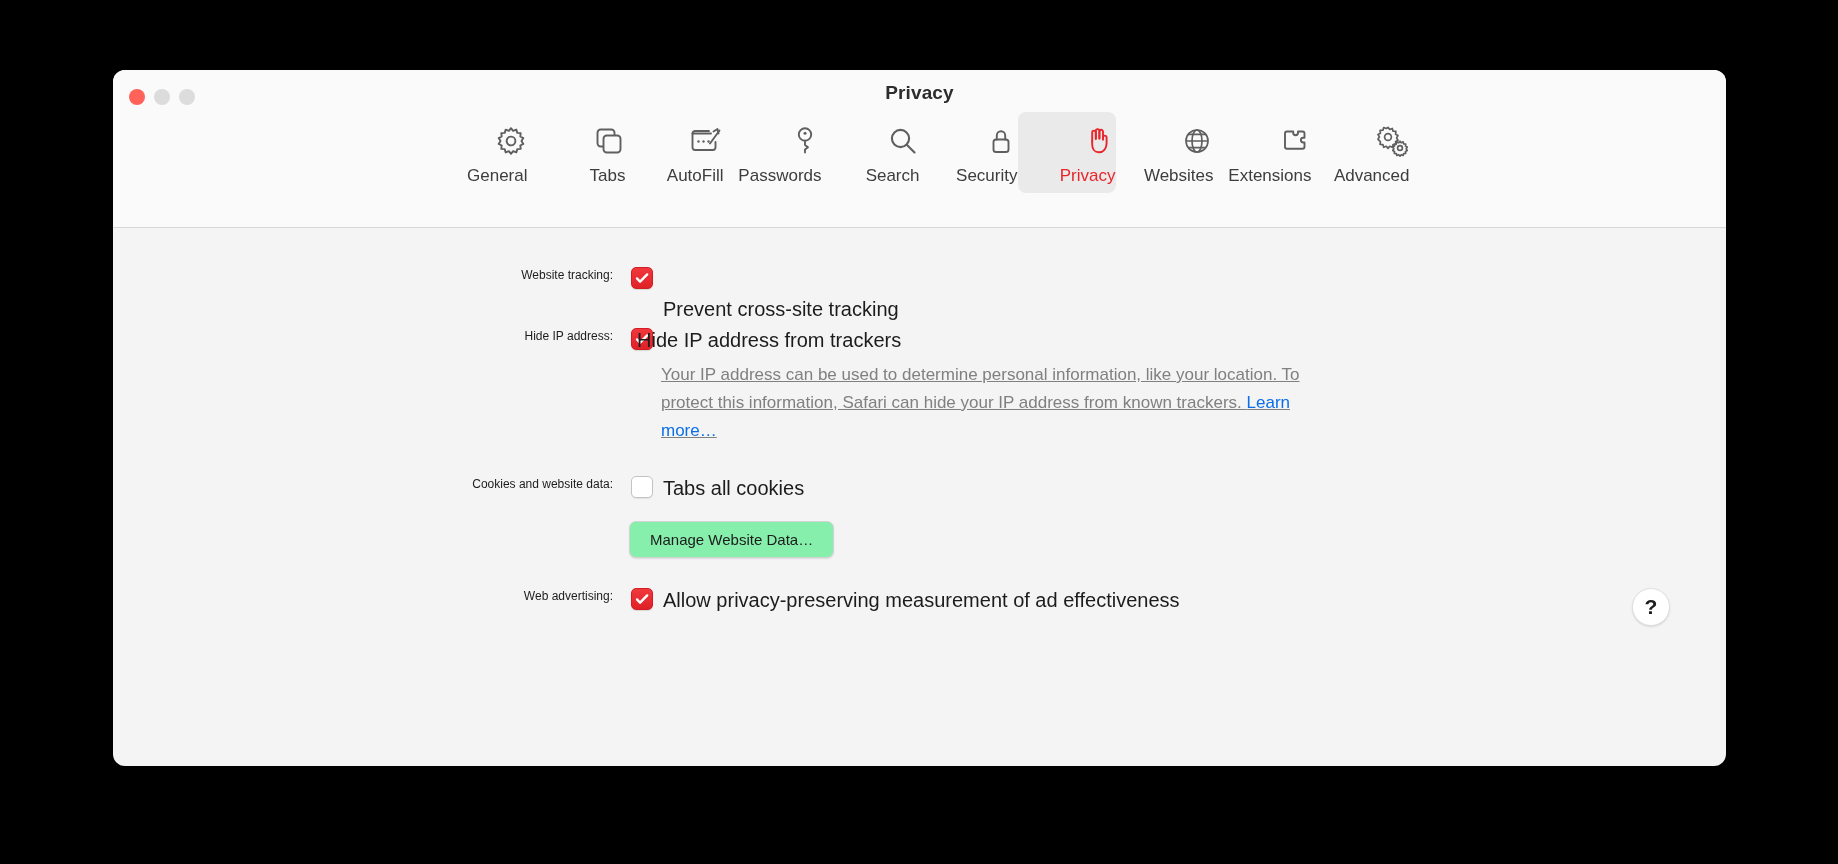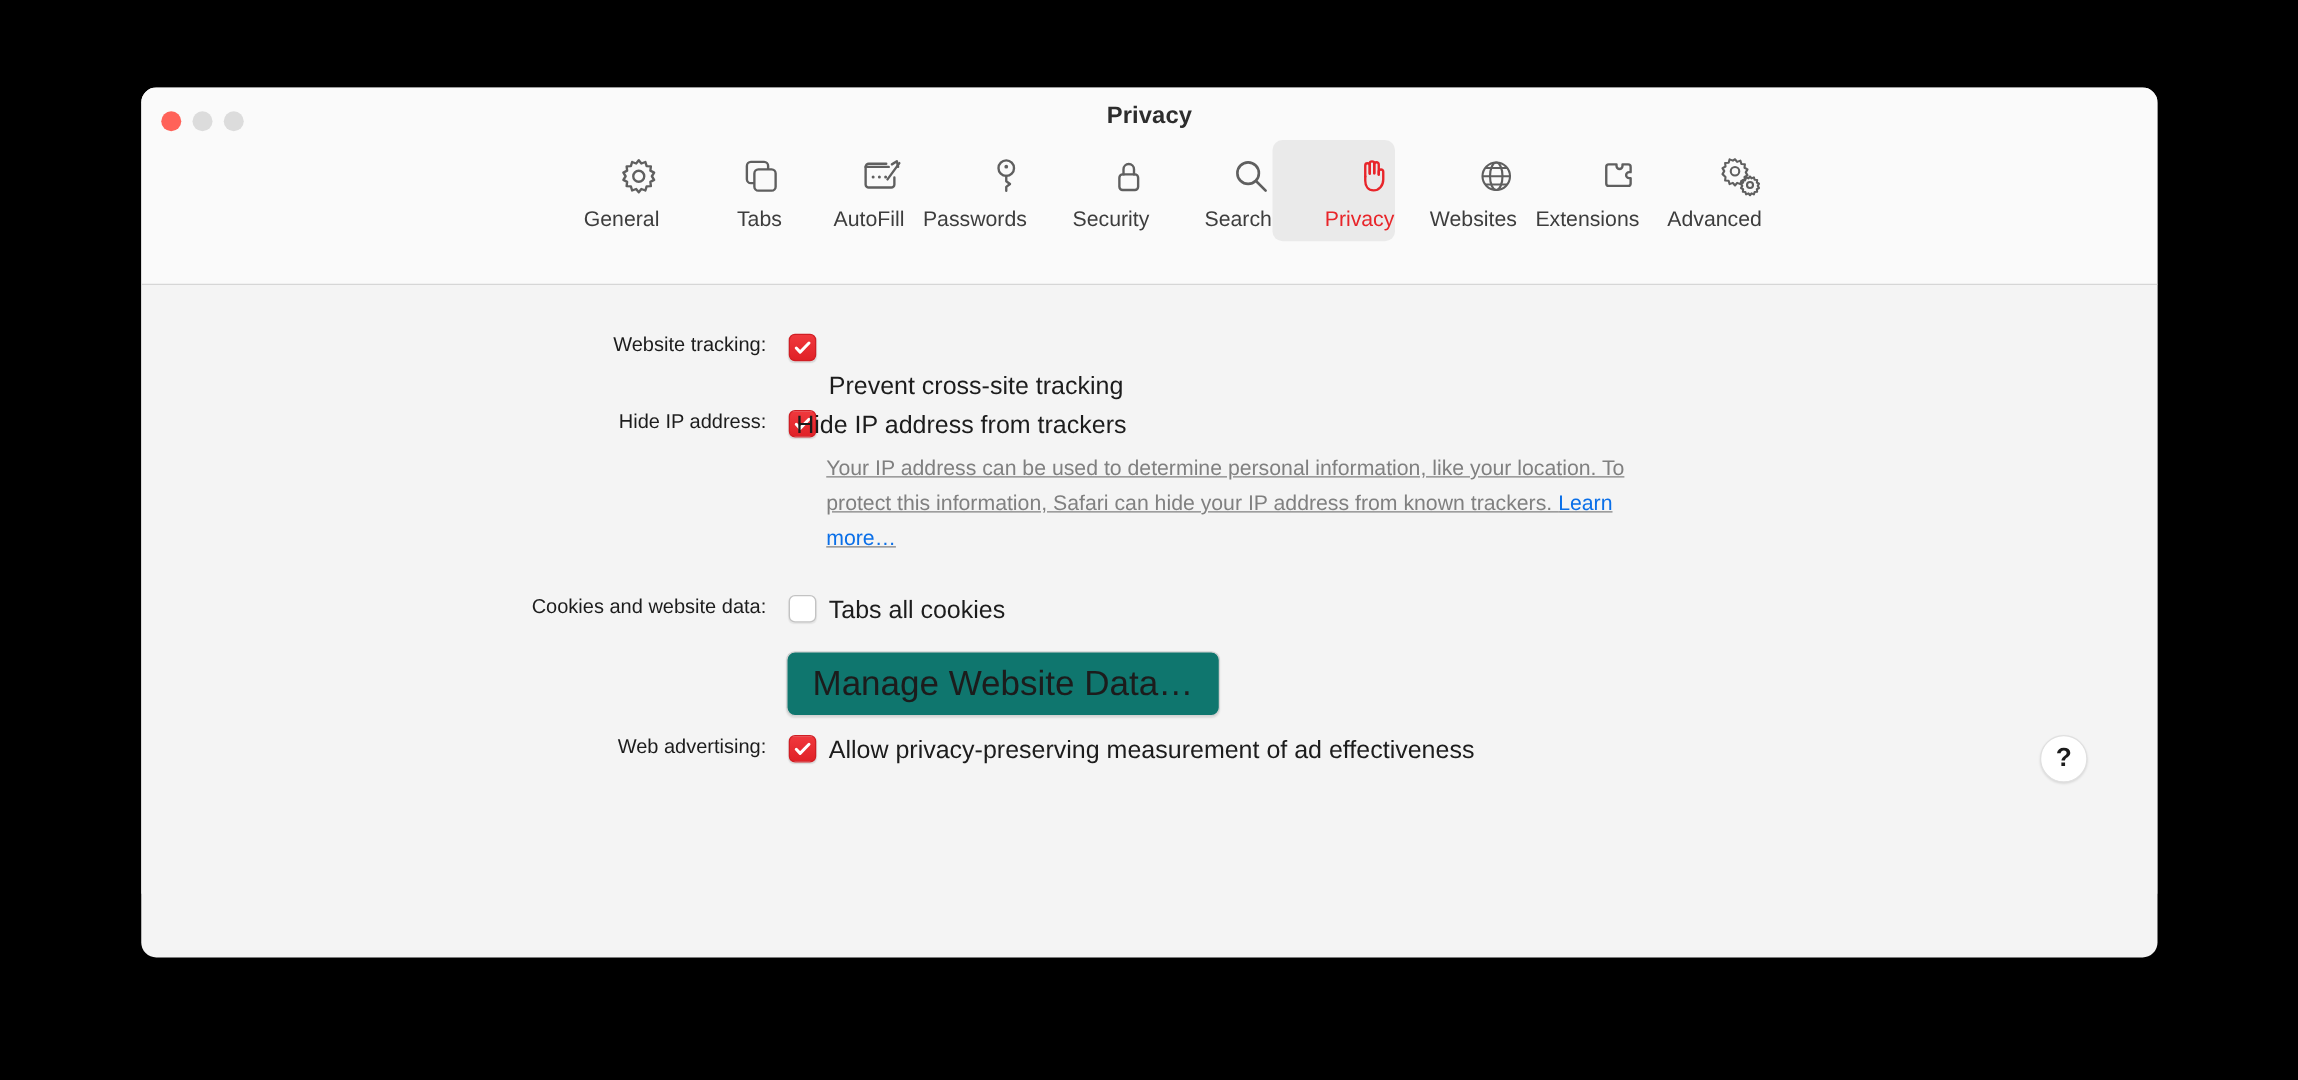--- a/index.html
+++ b/index.html
@@ -115,21 +115,21 @@
 
   
   .content {
     position: relative;
     height: 487px;
     background: #f4f4f4;
   }
 
   .field-label {
     position: absolute;
-    font-size: 16px;
+    font-size: 12px;
     color: #1c1c1c;
     white-space: nowrap;
     text-align: right;
     width: 500px;
   }
 
   .checkbox {
     position: absolute;
     width: 22px;
     height: 22px;
@@ -166,25 +166,25 @@
     width: 640px;
     text-decoration: underline;
   }
   .description a.learn {
     color: #0a6fe8;
     text-decoration: none;
   }
 
   .push-button {
     position: absolute;
-    background: #0f766e;
+    background: #86efac;
     border: 1px solid #d3d3d3;
     border-radius: 7px;
     font-family: "Liberation Sans", sans-serif;
-    font-size: 28px;
+    font-size: 15px;
     color: #1c1c1c;
     padding: 9px 20px;
     box-shadow: 0 1px 1.5px rgba(0,0,0,0.10);
     cursor: default;
     white-space: nowrap;
   }
 
   .help-button {
     position: absolute;
     width: 36px;
@@ -262,36 +262,36 @@
               <circle cx="17" cy="10.5" r="6.2"></circle>
               <circle cx="17" cy="9.3" r="1.5" fill="currentColor" stroke="none"></circle>
               <path d="M17 16.7v4.3l3 2.2-3 2.3v3.1" stroke-linejoin="round" stroke-linecap="round"></path>
             </svg>
           </span>
           <span class="tb-label">Passwords</span>
         </div>
 
         <div class="toolbar-item">
           <span class="icon">
-            <svg width="34" height="34" viewBox="0 0 34 34" fill="none" stroke="currentColor" stroke-width="1.9">
-              <rect x="9.5" y="15.5" width="15" height="12.5" rx="2.6"></rect>
-              <path d="M12.8 15.5v-4.1a4.2 4.2 0 0 1 8.4 0v4.1" stroke-linecap="round"></path>
-            </svg>
-          </span>
-          <span class="tb-label">Security</span>
-        </div>
-
-        <div class="toolbar-item">
-          <span class="icon">
             <svg width="34" height="34" viewBox="0 0 34 34" fill="none" stroke="currentColor" stroke-width="2.1">
               <circle cx="14.5" cy="14.5" r="8.6"></circle>
               <path d="M20.8 20.8L28.5 28.5" stroke-linecap="round"></path>
             </svg>
           </span>
           <span class="tb-label">Search</span>
+        </div>
+
+        <div class="toolbar-item">
+          <span class="icon">
+            <svg width="34" height="34" viewBox="0 0 34 34" fill="none" stroke="currentColor" stroke-width="1.9">
+              <rect x="9.5" y="15.5" width="15" height="12.5" rx="2.6"></rect>
+              <path d="M12.8 15.5v-4.1a4.2 4.2 0 0 1 8.4 0v4.1" stroke-linecap="round"></path>
+            </svg>
+          </span>
+          <span class="tb-label">Security</span>
         </div>
 
         <div class="toolbar-item selected">
           <span class="icon">
             <svg width="34" height="34" viewBox="0 0 34 34" fill="none" stroke="currentColor" stroke-width="1.9">
               <path d="M10.2 17.2V8.4a1.8 1.8 0 0 1 3.6 0v6.6" stroke-linecap="round"></path>
               <path d="M13.8 14.6V6.9a1.8 1.8 0 0 1 3.6 0v7.6" stroke-linecap="round"></path>
               <path d="M17.4 14.6V7.6a1.8 1.8 0 0 1 3.6 0v8" stroke-linecap="round"></path>
               <path d="M21 15.6v-2.2a1.8 1.8 0 0 1 3.6 0v6.1c0 5-3.3 8.8-7.7 8.8s-6.7-3.5-6.7-7.8v-3.3" stroke-linecap="round" stroke-linejoin="round"></path>
             </svg>

